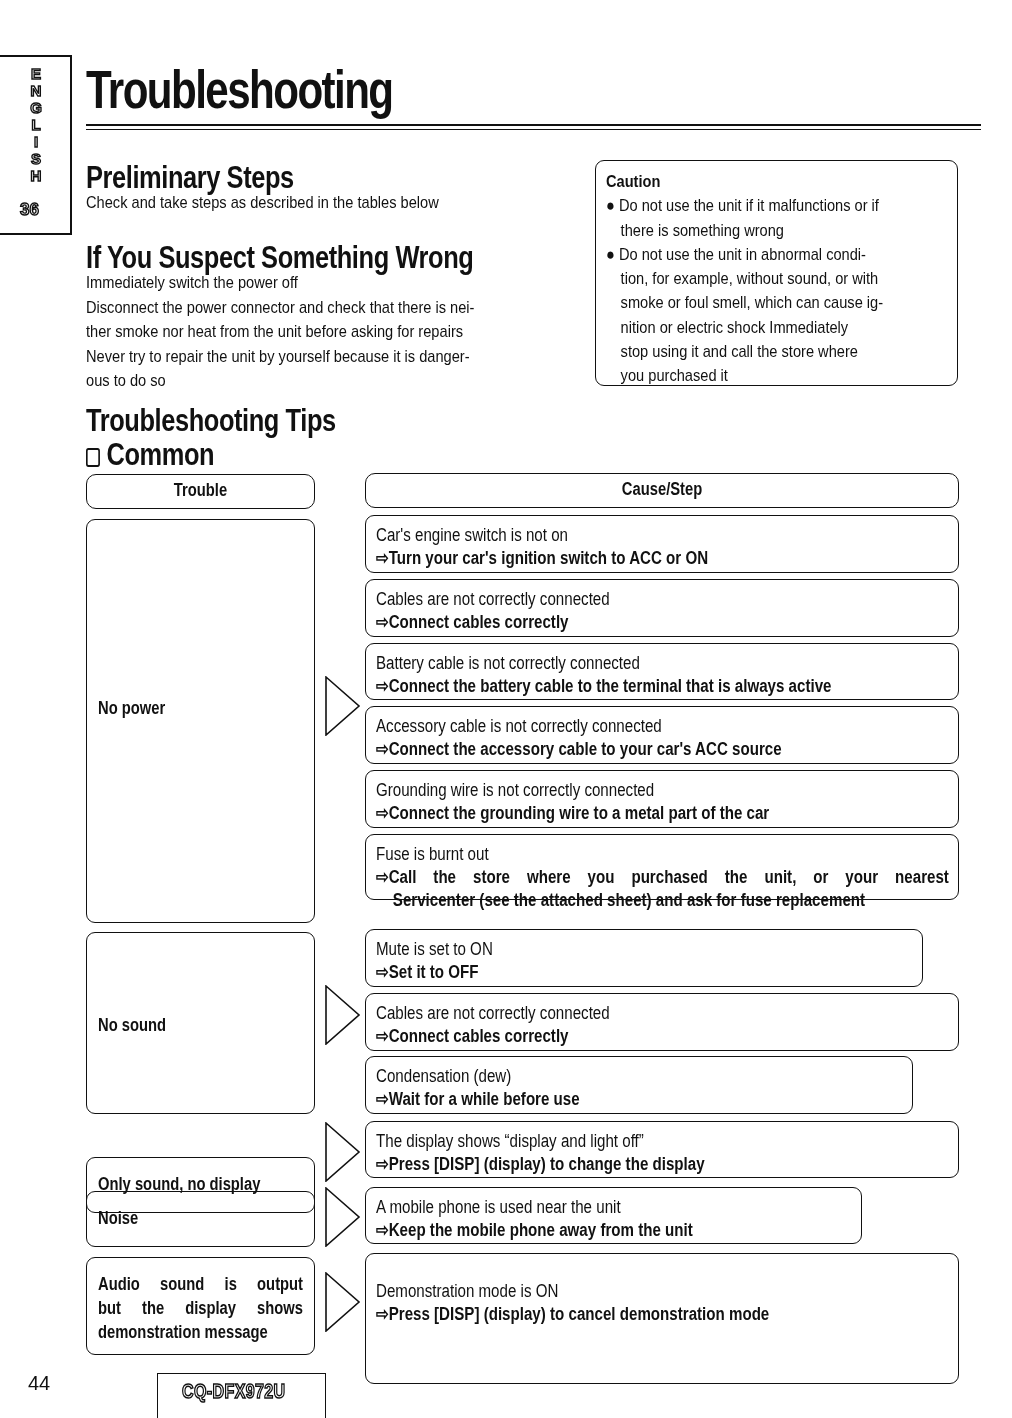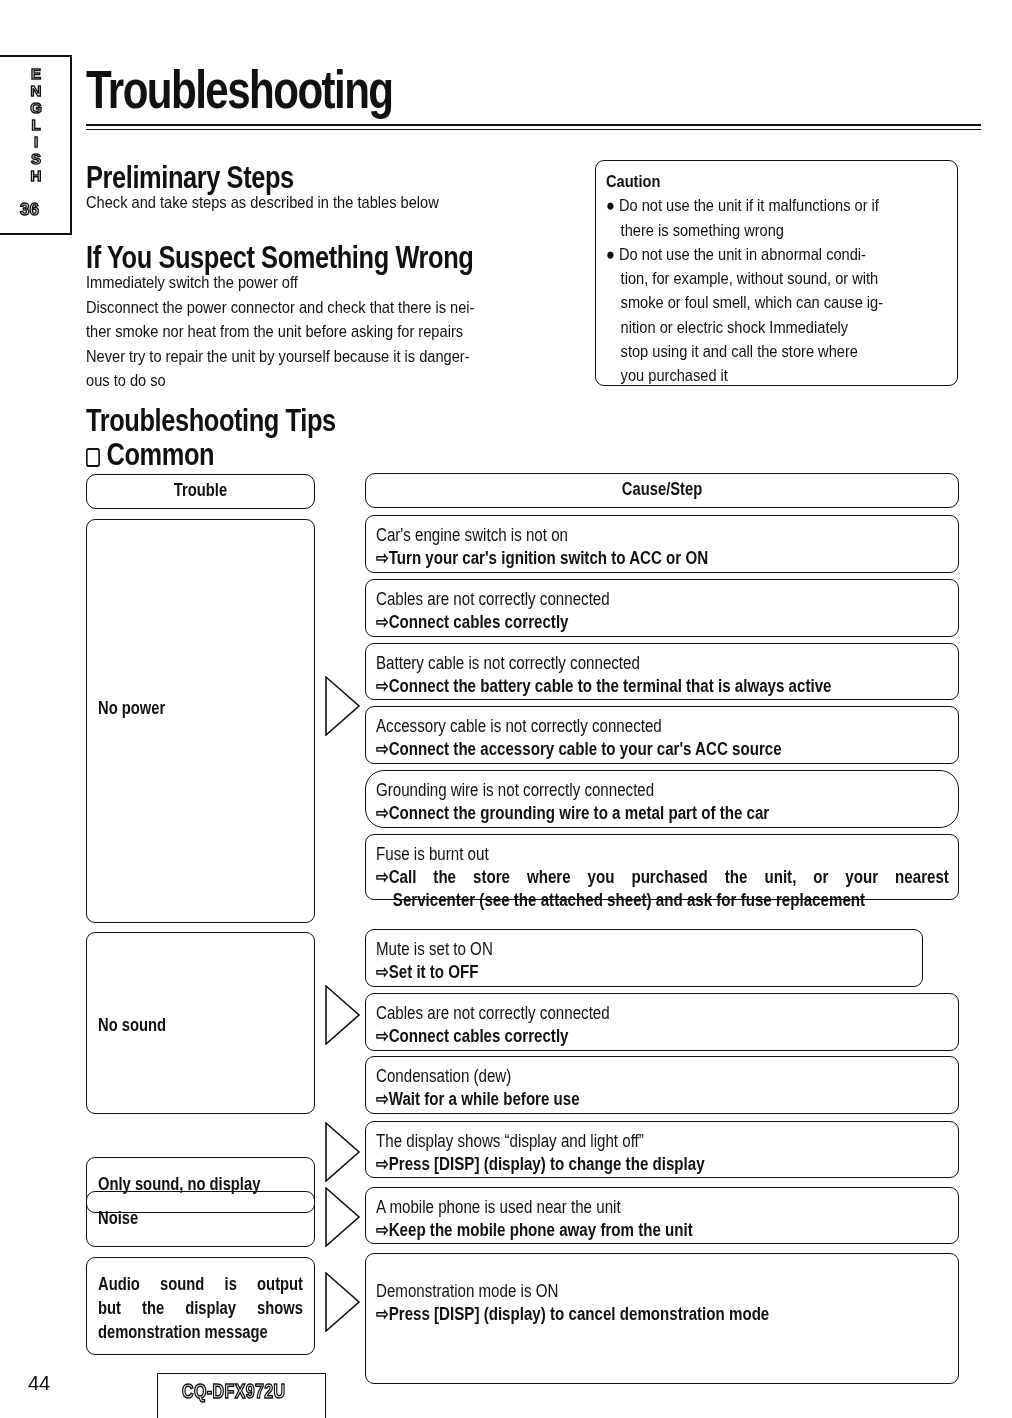--- a/index.html
+++ b/index.html
@@ -141,21 +141,21 @@
         <div>Battery cable is not correctly connected</div>
         <div class="step">⇨Connect the battery cable to the terminal that is always active</div>
       </div>
     </div>
     <div class="abs cbox" style="left: 365px; top: 706px; width: 594px; height: 58px;">
       <div class="txt">
         <div>Accessory cable is not correctly connected</div>
         <div class="step">⇨Connect the accessory cable to your car's ACC source</div>
       </div>
     </div>
-    <div class="abs cbox" style="left: 365px; top: 770px; width: 594px; height: 58px; border-radius: 19px;">
+    <div class="abs cbox" style="left: 365px; top: 770px; width: 594px; height: 58px;">
       <div class="txt">
         <div>Grounding wire is not correctly connected</div>
         <div class="step">⇨Connect the grounding wire to a metal part of the car</div>
       </div>
     </div>
     <div class="abs cbox" style="left: 365px; top: 834px; width: 594px; height: 66px;">
       <div class="txt">
         <div>Fuse is burnt out</div>
         <div class="step" style="width: 682px; text-align: justify; text-align-last: justify; white-space: normal;">⇨Call the store where you purchased the unit, or your nearest</div>
         <div class="step step2" style="width: 662px; text-align: justify; text-align-last: left; white-space: normal;">Servicenter (see the attached sheet) and ask for fuse replacement</div>
@@ -166,33 +166,33 @@
         <div>Mute is set to ON</div>
         <div class="step">⇨Set it to OFF</div>
       </div>
     </div>
     <div class="abs cbox" style="left: 365px; top: 993px; width: 594px; height: 58px;">
       <div class="txt">
         <div>Cables are not correctly connected</div>
         <div class="step">⇨Connect cables correctly</div>
       </div>
     </div>
-    <div class="abs cbox" style="left: 365px; top: 1056px; width: 594px; height: 58px;">
+    <div class="abs cbox" style="left: 365px; top: 1056px; width: 548px; height: 58px;">
       <div class="txt">
         <div>Condensation (dew)</div>
         <div class="step">⇨Wait for a while before use</div>
       </div>
     </div>
     <div class="abs cbox" style="left: 365px; top: 1121px; width: 594px; height: 57px;">
       <div class="txt">
         <div>The display shows “display and light off”</div>
         <div class="step">⇨Press [DISP] (display) to change the display</div>
       </div>
     </div>
-    <div class="abs cbox" style="left: 365px; top: 1187px; width: 594px; height: 57px;">
+    <div class="abs cbox" style="left: 365px; top: 1187px; width: 497px; height: 57px;">
       <div class="txt">
         <div>A mobile phone is used near the unit</div>
         <div class="step">⇨Keep the mobile phone away from the unit</div>
       </div>
     </div>
     <div class="abs cbox" style="left: 365px; top: 1253px; width: 594px; height: 131px;">
       <div class="txt" style="top: 26px;">
         <div>Demonstration mode is ON</div>
         <div class="step">⇨Press [DISP] (display) to cancel demonstration mode</div>
       </div>

